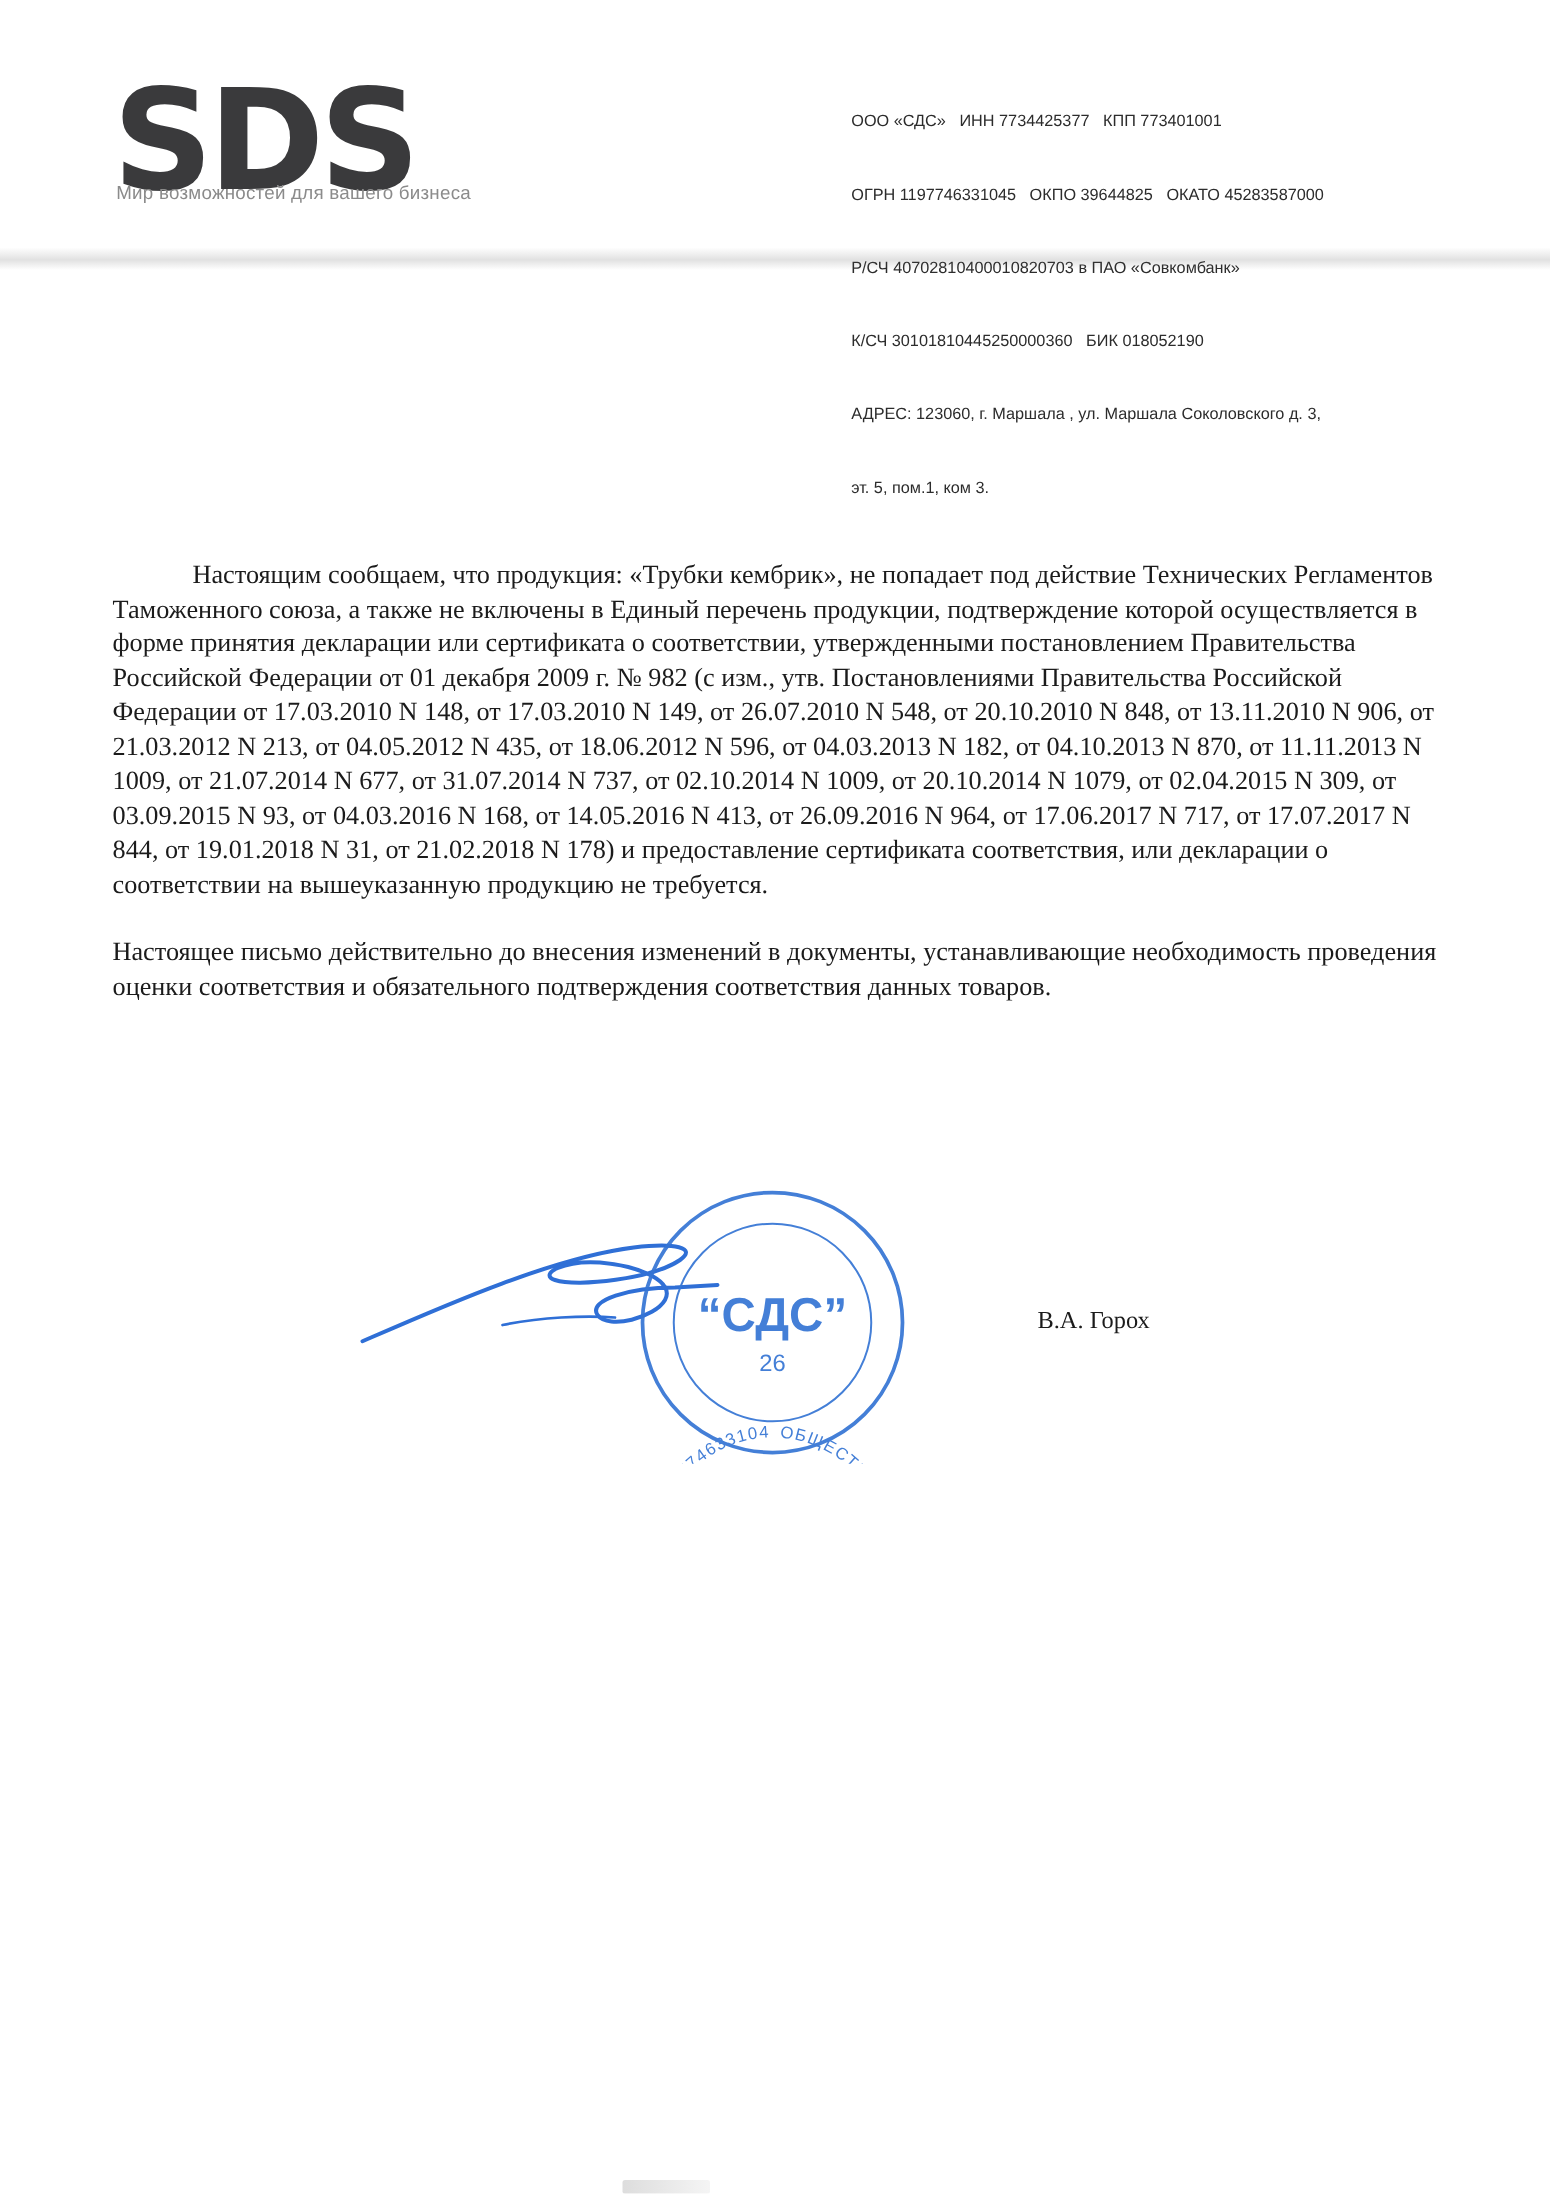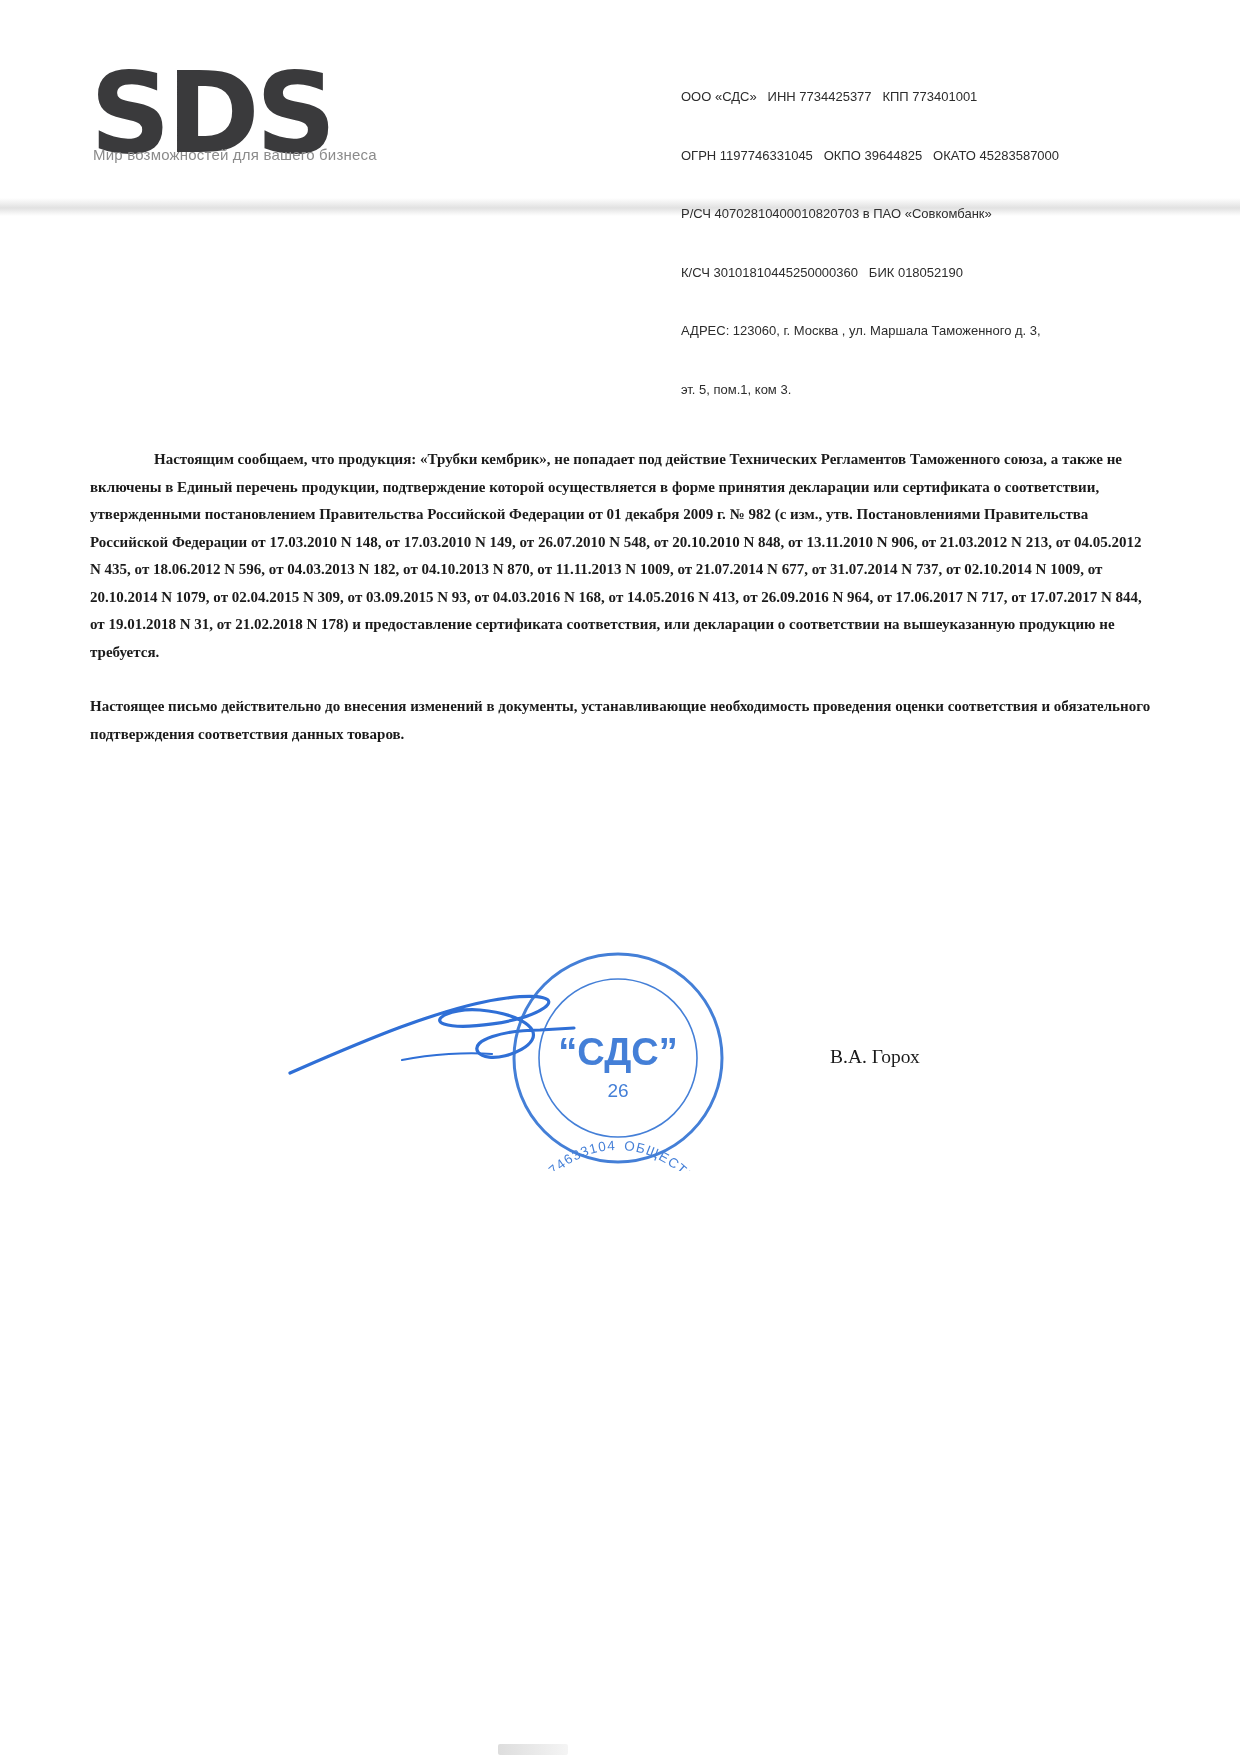--- a/index.html
+++ b/index.html
@@ -82,24 +82,23 @@
     width: 1062px;
     top: 396px;
     text-align: center;
     font-size: 20px;
   }
   .letter-body {
     position: absolute;
     left: 90px;
     top: 446px;
     width: 1064px;
-    font-size: 15px;
+    font-size: 21px;
     line-height: 27.5px;
     text-align: left;
-    font-weight: bold;
   }
   .letter-body p { margin: 0 0 0 0; }
   .letter-body p.indent { text-indent: 64px; }
   .letter-body p + p { margin-top: 27px; }
 
   
   .sign-block {
     position: absolute;
     left: 90px;
     top: 1004px;
@@ -137,21 +136,21 @@
 <div id="page">
 
   <div class="logo">SDS</div>
   <div class="tagline">Мир возможностей для вашего бизнеса</div>
 
   <div class="company-details">
     <div>ООО «СДС»   ИНН 7734425377   КПП 773401001</div>
     <div>ОГРН 1197746331045   ОКПО 39644825   ОКАТО 45283587000</div>
     <div>Р/СЧ 40702810400010820703 в ПАО «Совкомбанк»</div>
     <div>К/СЧ 30101810445250000360   БИК 018052190</div>
-    <div>АДРЕС: 123060, г. Москва , ул. Маршала Таможенного д. 3,</div>
+    <div>АДРЕС: 123060, г. Маршала , ул. Маршала Соколовского д. 3,</div>
     <div>эт. 5, пом.1, ком 3.</div>
   </div>
 
   <div class="scan-shadow"></div>
 
 
 
   <div class="letter-body">
     <p class="indent">Настоящим сообщаем, что продукция: «Трубки кембрик», не попадает под действие Технических Регламентов Таможенного союза, а также не включены в Единый перечень продукции, подтверждение которой осуществляется в форме принятия декларации или сертификата о соответствии, утвержденными постановлением Правительства Российской Федерации от 01 декабря 2009 г. № 982 (с изм., утв. Постановлениями Правительства Российской Федерации от 17.03.2010 N 148, от 17.03.2010 N 149, от 26.07.2010 N 548, от 20.10.2010 N 848, от 13.11.2010 N 906, от 21.03.2012 N 213, от 04.05.2012 N 435, от 18.06.2012 N 596, от 04.03.2013 N 182, от 04.10.2013 N 870, от 11.11.2013 N 1009, от 21.07.2014 N 677, от 31.07.2014 N 737, от 02.10.2014 N 1009, от 20.10.2014 N 1079, от 02.04.2015 N 309, от 03.09.2015 N 93, от 04.03.2016 N 168, от 14.05.2016 N 413, от 26.09.2016 N 964, от 17.06.2017 N 717, от 17.07.2017 N 844, от 19.01.2018 N 31, от 21.02.2018 N 178) и предоставление сертификата соответствия, или декларации о соответствии на вышеуказанную продукцию не требуется.</p>
     <p>Настоящее письмо действительно до внесения изменений в документы, устанавливающие необходимость проведения оценки соответствия и обязательного подтверждения соответствия данных товаров.</p>

